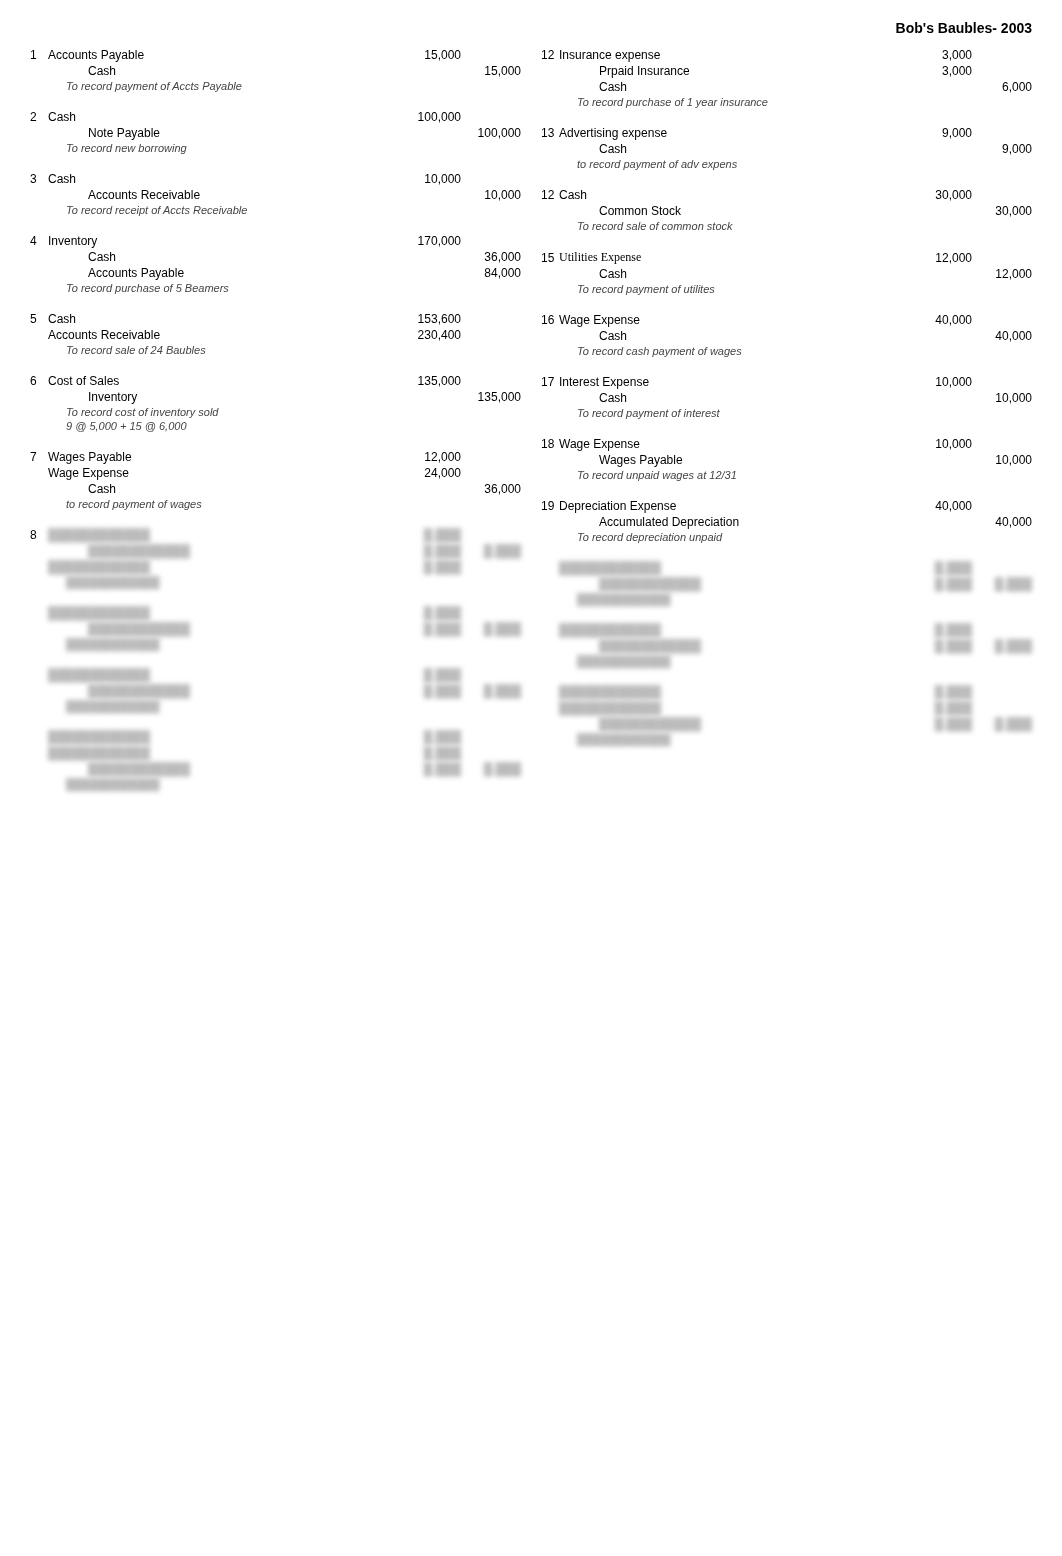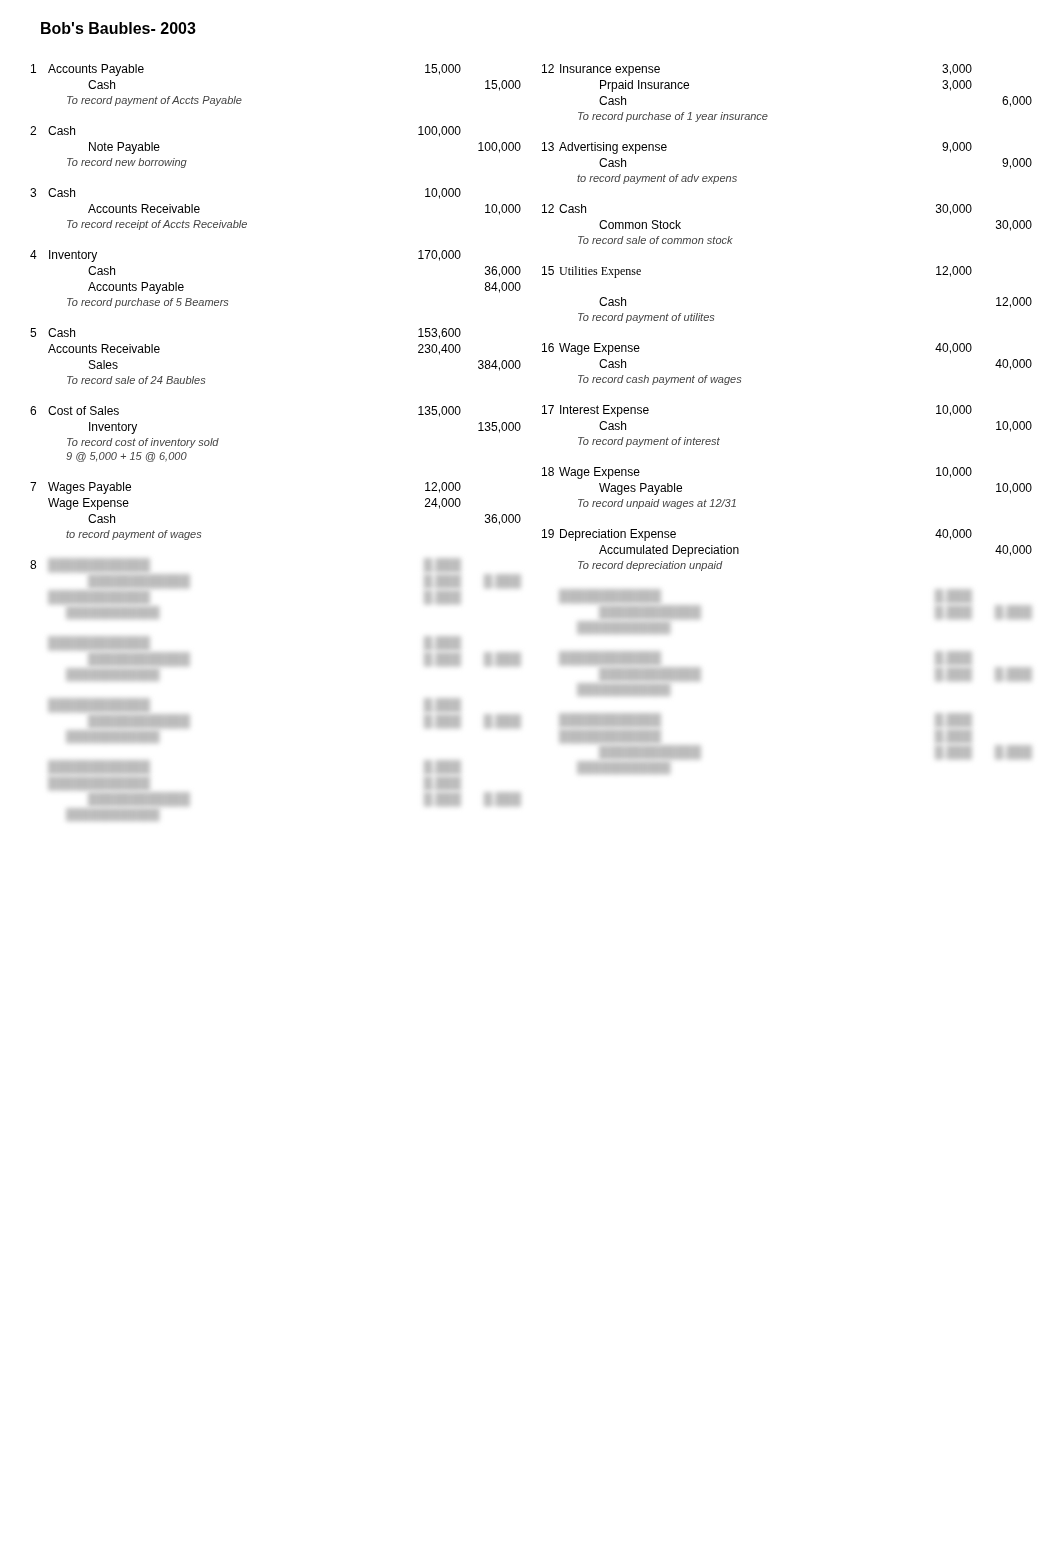--- a/index.html
+++ b/index.html
@@ -9,24 +9,25 @@
       background: #fff;
       color: #000;
       padding: 10px;
     }
     .page-container {
       max-width: 1062px;
       margin: 0 auto;
       padding: 10px 20px;
     }
     .title {
-      font-size: 16px;
+      font-size: 14px;
       font-weight: bold;
-      margin-bottom: 24px;
+      margin-bottom: 12px;
       padding-left: 10px;
+      text-align: right;
     }
     .columns {
       display: flex;
       gap: 20px;
     }
     .column {
       flex: 1;
     }
     .entry {
       margin-bottom: 12px;
@@ -136,26 +137,20 @@
             <span style="min-width: 60px; text-align: right;"></span>
           </div>
           <div style="display: flex; align-items: baseline; margin-bottom: 2px;">
             <span style="min-width: 18px; font-weight: normal; font-size: 12px;"></span>
             <span style="flex: 1 1 0%;">Accounts Receivable</span>
             <span style="min-width: 60px; text-align: right;">230,400</span>
             <span style="min-width: 60px; text-align: right;"></span>
           </div>
           <div style="display: flex; align-items: baseline; margin-bottom: 2px;">
             <span style="min-width: 18px; font-weight: normal; font-size: 12px;"></span>
-            <span style="flex: 1 1 0%; padding-left: 40px;">Sales</span>
-            <span style="min-width: 60px; text-align: right;"></span>
-            <span style="min-width: 60px; text-align: right;">384,000</span>
-          </div>
-          <div style="display: flex; align-items: baseline; margin-bottom: 2px;">
-            <span style="min-width: 18px; font-weight: normal; font-size: 12px;"></span>
             <span style="flex: 1 1 0%; font-style: italic; font-size: 11px; color: rgb(68, 68, 68); padding-left: 18px;">To record sale of 24 Baubles</span>
             <span style="min-width: 60px; text-align: right;"></span>
             <span style="min-width: 60px; text-align: right;"></span>
           </div>
         </div>
         <div class="entry">
           <div style="display: flex; align-items: baseline; margin-bottom: 2px;">
             <span style="min-width: 18px; font-weight: normal; font-size: 12px;">6</span>
             <span style="flex: 1 1 0%;">Cost of Sales</span>
             <span style="min-width: 60px; text-align: right;">135,000</span>
@@ -361,21 +356,21 @@
             <span style="min-width: 60px; text-align: right;">30,000</span>
           </div>
           <div style="display: flex; align-items: baseline; margin-bottom: 2px;">
             <span style="min-width: 18px; font-weight: normal; font-size: 12px;"></span>
             <span style="flex: 1 1 0%; font-style: italic; font-size: 11px; color: rgb(68, 68, 68); padding-left: 18px;">To record sale of common stock</span>
             <span style="min-width: 60px; text-align: right;"></span>
             <span style="min-width: 60px; text-align: right;"></span>
           </div>
         </div>
         <div class="entry">
-          <div style="display: flex; align-items: flex-start; margin-bottom: 16px;">
+          <div style="display: flex; align-items: center; margin-bottom: 2px;">
             <span style="min-width: 18px; font-weight: normal; font-size: 12px;">15</span>
             <span style="flex: 1 1 0%; font-family: Liberation Serif, serif;">Utilities Expense</span>
             <span style="min-width: 60px; text-align: right;">12,000</span>
             <span style="min-width: 60px; text-align: right;"></span>
           </div>
           <div style="display: flex; align-items: baseline; margin-bottom: 2px;">
             <span style="min-width: 18px; font-weight: normal; font-size: 12px;"></span>
             <span style="flex: 1 1 0%; padding-left: 40px;">Cash</span>
             <span style="min-width: 60px; text-align: right;"></span>
             <span style="min-width: 60px; text-align: right;">12,000</span>

